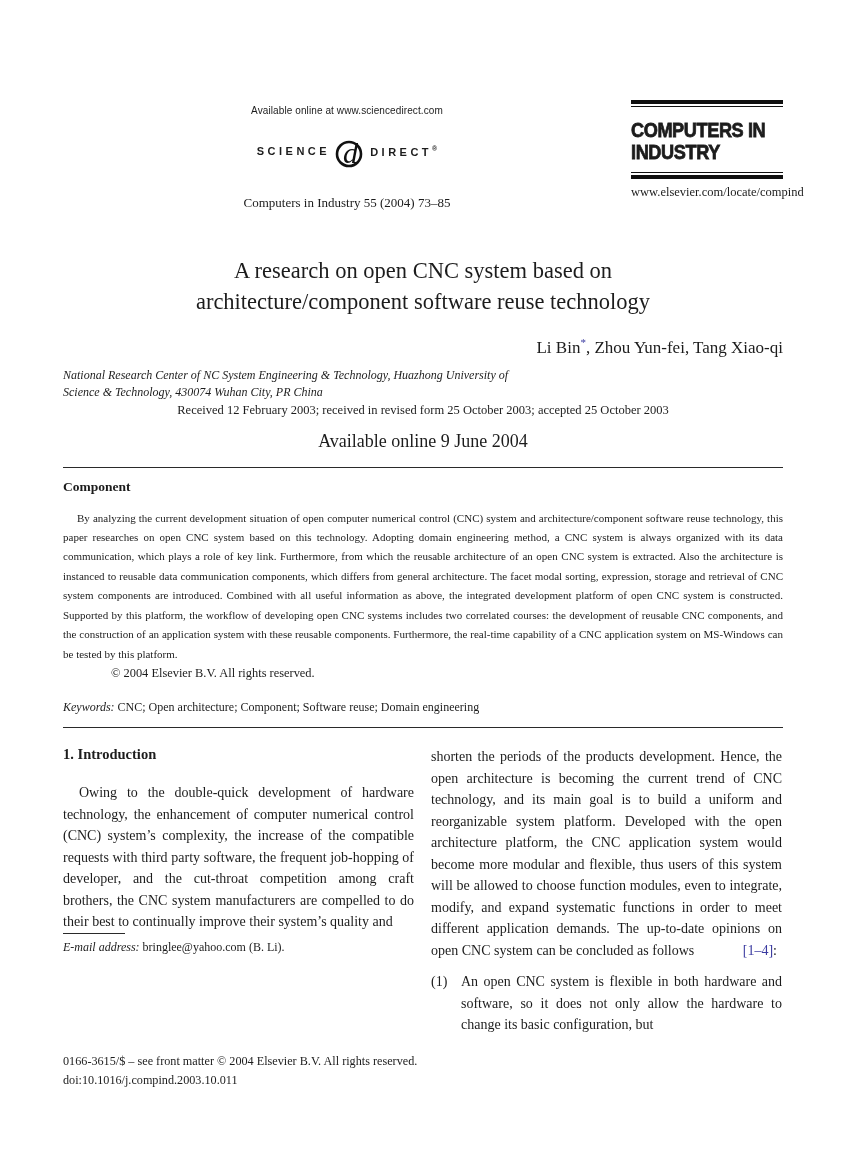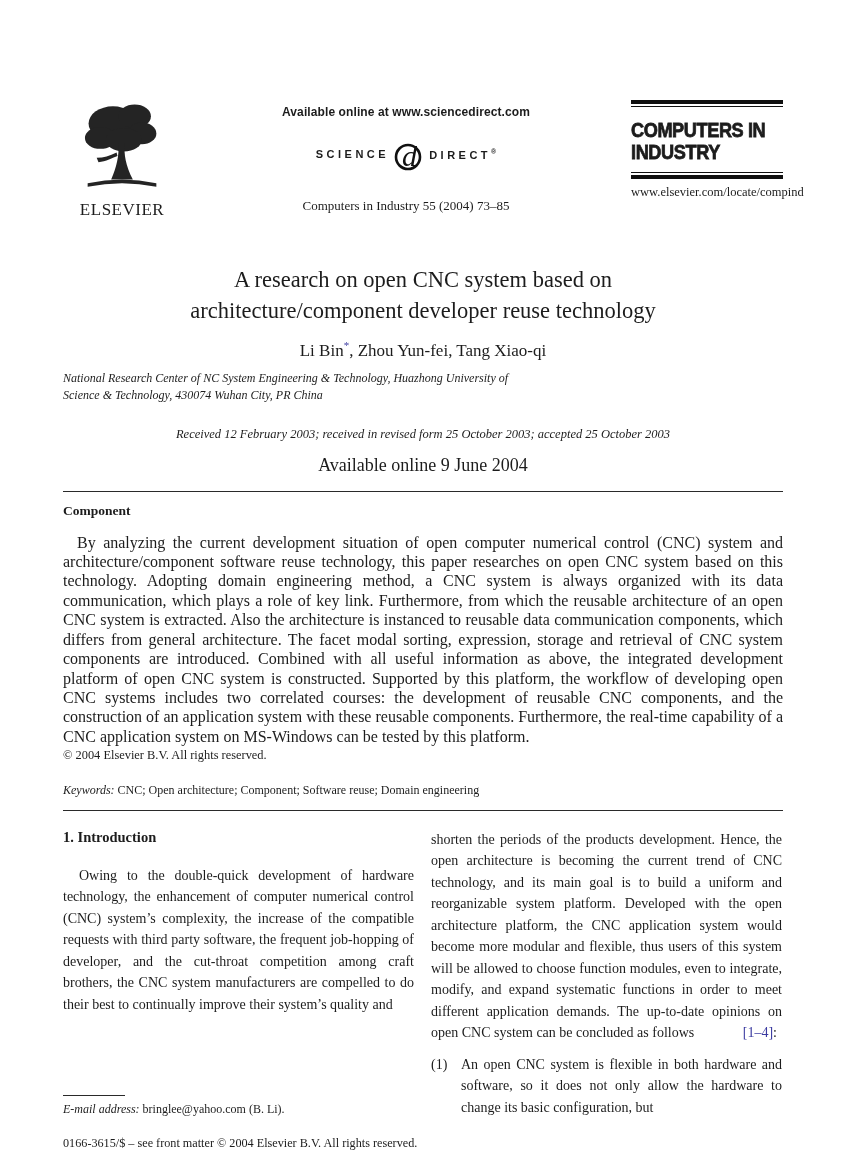--- a/index.html
+++ b/index.html
@@ -17,56 +17,56 @@
     font-family:"Liberation Serif","DejaVu Serif",serif;
     padding:0 63px;
     overflow:hidden;
     position:relative;
   }
   
   .hdr{display:flex;margin-top:100px;align-items:flex-start;}
   .hdr-left{width:118px;flex:0 0 auto;text-align:center;}
   .elsevier-word{font-size:17px;letter-spacing:0.5px;margin-top:2px;font-family:"Liberation Serif",serif;}
   .hdr-center{flex:1 1 auto;text-align:center;padding-top:5px;}
-  .avail{font-family:"Liberation Sans","DejaVu Sans",sans-serif;font-size:12px;font-weight:700;letter-spacing:0.1px;}
+  .avail{font-family:"Liberation Sans","DejaVu Sans",sans-serif;font-size:10px;font-weight:400;letter-spacing:0.1px;}
   .sd-logo{margin-top:16px;display:flex;justify-content:center;align-items:center;gap:4px;}
   .sd-word{font-family:"Liberation Sans","DejaVu Sans",sans-serif;font-weight:bold;font-size:11px;letter-spacing:3.5px;}
   .sd-tm{font-size:7px;vertical-align:super;letter-spacing:0;}
   .citation{margin-top:25px;font-size:13px;}
   .hdr-right{width:152px;flex:0 0 auto;}
   .rule2-top{border-top:4px solid #101010;border-bottom:1.4px solid #101010;height:7px;}
   .rule2-bottom{border-top:1.4px solid #101010;border-bottom:4px solid #101010;height:7px;}
   .journal-name{
     font-family:"Liberation Sans","DejaVu Sans",sans-serif;
     font-weight:700;font-size:18.5px;line-height:19.5px;
     letter-spacing:-0.4px;
     transform:scale(0.98,1.12);transform-origin:left center;
     -webkit-text-stroke:0.7px currentColor;
     margin:14px 0 12px 0;
   }
   .journal-url{font-size:12.5px;margin-top:6px;text-align:right;white-space:nowrap;}
   
   .title{margin-top:44px;text-align:center;font-size:22.5px;line-height:31px;}
-  .authors{margin-top:13px;text-align:center;font-size:17px;}
+  .authors{margin-top:19px;text-align:right;font-size:17px;}
   .authors sup{color:var(--link);font-size:11px;}
   .affiliation{margin-top:9px;text-align:left;font-style:italic;font-size:12px;line-height:17px;}
-  .received{margin-top:23px;text-align:center;font-size:12.5px;font-style:italic;}
+  .received{margin-top:2px;text-align:center;font-size:12.5px;}
   .avail-online{margin-top:13px;text-align:center;font-size:18px;}
   .hrule{border:none;border-top:1.4px solid #2a2a2a;margin-top:15px;}
   .hrule-thin{border:none;border-top:1px solid #2a2a2a;margin-top:12px;}
   
   .abstract-head{margin-top:11px;font-size:13.5px;font-weight:bold;}
-  .abstract-text{margin-top:14px;font-size:16px;line-height:19.4px;text-align:justify;text-indent:14px;}
-  .abstract-copyright{font-size:12.4px;line-height:19.4px;}
+  .abstract-text{margin-top:14px;font-size:11px;line-height:19.4px;text-align:justify;text-indent:14px;}
+  .abstract-copyright{font-size:12.4px;line-height:19.4px;margin-left:48px;}
   .keywords{margin-top:17px;font-size:12px;}
   .keywords .kw-label{font-style:italic;}
   
   .columns{display:flex;gap:17px;margin-top:18px;min-height:284px;}
   .col{width:351px;flex:0 0 auto;display:flex;flex-direction:column;}
-  .col-left{justify-content:space-between;}
+  .col-left{justify-content:flex-start;}
   .sec-head{font-size:14.5px;font-weight:bold;}
   .body-p{font-size:14px;line-height:21.5px;text-align:justify;}
   .col-left .body-p{margin-top:19px;text-indent:16px;}
   .link{color:var(--link);text-decoration:none;cursor:pointer;padding-left:45px;}
   .list-item{display:flex;margin-top:10px;font-size:14px;line-height:21.5px;}
   .list-marker{flex:0 0 30px;}
   .list-text{flex:1 1 auto;text-align:justify;font-family:Liberation Serif, serif;}
   
   .footnote{font-size:12px;line-height:18px;}
   .fn-rule{width:62px;border:none;border-top:1.2px solid #2a2a2a;margin:0 0 4px 0;}
@@ -76,35 +76,20 @@
   .fn-email .em-label{font-style:italic;}
   
   .footer{margin-top:16px;font-size:12.2px;line-height:19.5px;}
 </style>
 </head>
 <body>
 
 <div class="page">
 
   <div class="hdr">
-    <div class="hdr-left">
-      <svg width="92" height="94" viewBox="0 0 100 104">
-        <g fill="#242424">
-          <ellipse cx="40" cy="26" rx="27" ry="19"></ellipse>
-          <ellipse cx="64" cy="18" rx="18" ry="13"></ellipse>
-          <ellipse cx="72" cy="37" rx="16" ry="12"></ellipse>
-          <ellipse cx="26" cy="42" rx="17" ry="12"></ellipse>
-          <ellipse cx="52" cy="44" rx="20" ry="13"></ellipse>
-          <path d="M46 48 C47 62 44 74 38 88 L62 88 C54 72 52 60 53 48 Z"></path>
-          <path d="M44 58 C36 62 30 64 22 64 L24 69 C32 68 40 64 45 62 Z"></path>
-          <path d="M12 92 Q50 84 88 92 L88 96 Q50 88 12 96 Z"></path>
-        </g>
-      </svg>
-      <div class="elsevier-word">ELSEVIER</div>
-    </div>
 
     <div class="hdr-center">
       <div class="avail">Available online at www.sciencedirect.com</div>
       <div class="sd-logo">
         <span class="sd-word">SCIENCE</span>
         <svg width="32" height="38" viewBox="0 0 32 38">
           <circle cx="15" cy="22" r="12" fill="none" stroke="#111" stroke-width="2.6"></circle>
           <text x="9" y="31" font-family="Liberation Serif, serif" font-style="italic" font-size="30" fill="#111">d</text>
         </svg>
         <span class="sd-word"><span>DIRECT</span><sup class="sd-tm">®</sup></span>
@@ -118,21 +103,21 @@
         <div>COMPUTERS IN</div>
         <div>INDUSTRY</div>
       </div>
       <div class="rule2-bottom"></div>
       <div class="journal-url">www.elsevier.com/locate/compind</div>
     </div>
   </div>
 
   <div class="title">
     <div>A research on open CNC system based on</div>
-    <div>architecture/component developer reuse technology</div>
+    <div>architecture/component software reuse technology</div>
   </div>
 
   <div class="authors"><span>Li Bin</span><sup>*</sup><span>, Zhou Yun-fei, Tang Xiao-qi</span></div>
 
   <div class="affiliation">
     <div>National Research Center of NC System Engineering &amp; Technology, Huazhong University of</div>
     <div>Science &amp; Technology, 430074 Wuhan City, PR China</div>
   </div>
 
   <div class="received">Received 12 February 2003; received in revised form 25 October 2003; accepted 25 October 2003</div>

